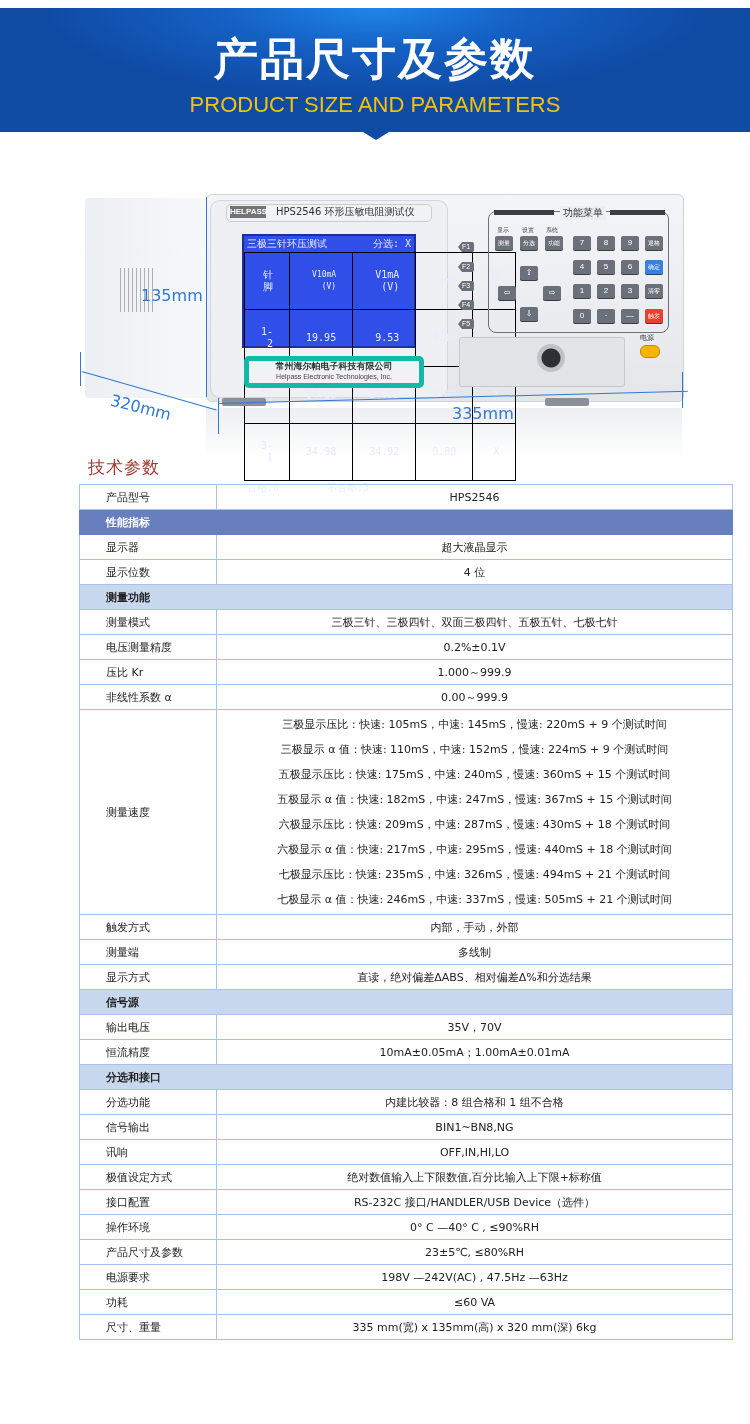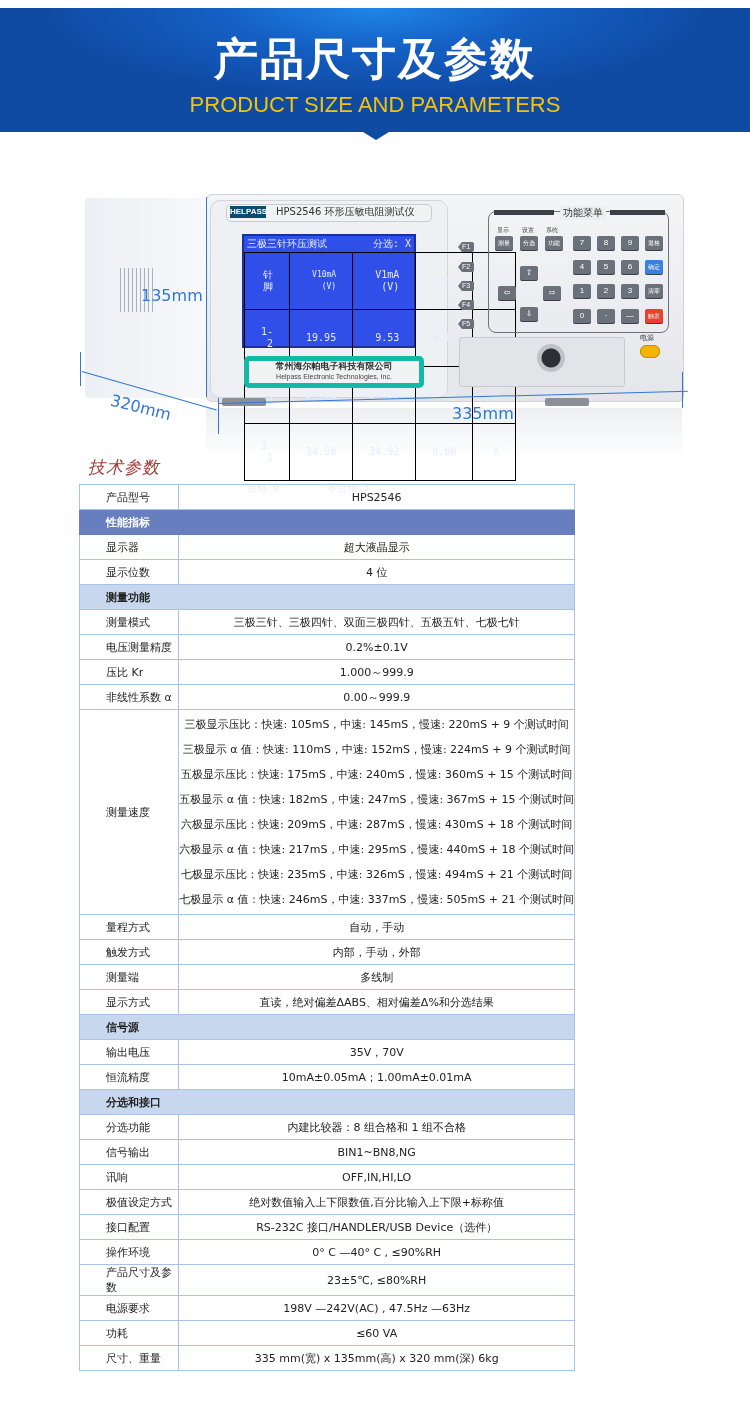--- a/index.html
+++ b/index.html
@@ -8,21 +8,21 @@
       background: radial-gradient(ellipse 340px 90px at 375px 0px, #1f86e8 0%, #1560c4 45%, #0f4aa3 100%); }
     .banner-title { position: absolute; left: 0; width: 750px; top: 22px; text-align: center; color: #fff; font-size: 44px; font-weight: bold; letter-spacing: 2px; font-family: "DejaVu Sans", sans-serif; }
     .banner-sub { position: absolute; left: 0; width: 750px; top: 84px; text-align: center; color: #f4c20d; font-size: 22px; font-family: "Liberation Sans", sans-serif; letter-spacing: 0px; }
     .banner-notch { position: absolute; left: 363px; top: 132px; width: 0; height: 0; border-left: 13px solid transparent; border-right: 13px solid transparent; border-top: 8px solid #0f4aa3; }
     .side-body { position: absolute; left: 85px; top: 198px; width: 130px; height: 200px; background: linear-gradient(90deg, #eceff3, #f8f9fb); border-radius: 4px 0 0 4px; }
     .vent { position: absolute; left: 120px; top: 268px; width: 36px; height: 44px; background: repeating-linear-gradient(90deg, #9aa0a8 0 1px, transparent 1px 4px); opacity: .8; }
     .front { position: absolute; left: 206px; top: 194px; width: 476px; height: 206px; background: linear-gradient(180deg, #f4f5f7, #e4e6ea); border: 1px solid #cfd3d9; border-radius: 6px; }
     .reflection { position: absolute; left: 206px; top: 408px; width: 476px; height: 50px; background: linear-gradient(180deg, rgba(230,232,236,.7), rgba(255,255,255,0)); }
     .screen-bezel { position: absolute; left: 210px; top: 200px; width: 236px; height: 196px; background: #eef0f3; border: 1px solid #d2d6dc; border-radius: 10px; }
     .logo-box { position: absolute; left: 226px; top: 204px; width: 204px; height: 16px; border: 1px solid #c9cdd3; border-radius: 5px; background: #f1f2f4; }
-    .logo { position: absolute; left: 230px; top: 206px; width: 36px; height: 12px; background: #0c4a6e; color: #fff; font-size: 8px; line-height: 12px; text-align: center; font-weight: bold; font-family: "Liberation Sans", sans-serif; }
+    .logo { position: absolute; left: 230px; top: 206px; width: 36px; height: 12px; background: #737373; color: #fff; font-size: 8px; line-height: 12px; text-align: center; font-weight: bold; font-family: "Liberation Sans", sans-serif; }
     .model-label { position: absolute; left: 276px; top: 205px; font-size: 10px; color: #333; white-space: nowrap; }
     .lcd { position: absolute; left: 242px; top: 234px; width: 170px; height: 110px; background: #2f4fe8; border: 2px solid #1c2f9a; color: #e8ecff; font-family: "DejaVu Sans Mono", monospace; }
     .lcd table { border-collapse: collapse; width: 100%; font-size: 10px; }
     .lcd td { border: 1px solid #000000; text-align: right; padding: 16px; height: 13px; line-height: 12px; }
     .lcd-head { height: 15px; display: flex; justify-content: space-between; font-size: 10px; padding: 1px 3px 0 3px; line-height: 14px; }
     .lcd-foot { display: flex; font-size: 10px; padding: 0 3px; line-height: 13px; }
     .company { position: absolute; left: 244px; top: 356px; width: 170px; height: 22px; border: 5px solid #14b8a6; border-radius: 5px; background: #f1f2f4; text-align: center; }
     .company .cn { font-size: 9px; font-weight: bold; color: #333; line-height: 11px; }
     .company .en { font-size: 7px; color: #444; line-height: 9px; font-family: "Liberation Sans", sans-serif; }
     .fkey { position: absolute; left: 458px; width: 16px; height: 10px; background: #6b717a; color: #fff; font-size: 7px; line-height: 10px; text-align: center; border-radius: 2px; clip-path: polygon(25% 0, 100% 0, 100% 100%, 25% 100%, 0 50%); font-family: "Liberation Sans", sans-serif; }
@@ -36,22 +36,22 @@
     .keylbl { position: absolute; font-size: 6px; color: #444; }
     .port-panel { position: absolute; left: 459px; top: 337px; width: 164px; height: 48px; border: 1px solid #c6cad0; background: #e2e4e8; border-radius: 3px; }
     .port { position: absolute; left: 537px; top: 344px; width: 28px; height: 28px; border-radius: 50%; background: radial-gradient(circle, #2c2f33 0 9px, #bfc3c8 10px 14px); }
     .power-label { position: absolute; left: 640px; top: 333px; font-size: 7px; color: #333; }
     .power-btn { position: absolute; left: 640px; top: 345px; width: 18px; height: 11px; border-radius: 6px; background: #f5b400; border: 1px solid #c98a00; }
     .foot { position: absolute; top: 398px; width: 44px; height: 8px; background: #8b9096; border-radius: 2px; }
     .dim-line { position: absolute; background: #2f78d6; }
     .dim-text { position: absolute; color: #2f78d6; font-size: 16px; font-family: "DejaVu Sans", sans-serif; }
 
     
-    .section-title { position: absolute; left: 88px; top: 456px; font-size: 17px; color: #a33a36; letter-spacing: 1px; font-style: italic; }
-    .spec-table { position: absolute; left: 79px; top: 484px; width: 496px; border-collapse: collapse; font-size: 11px; color: #222; }
+    .section-title { position: absolute; left: 88px; top: 456px; font-size: 17px; color: #a33a36; letter-spacing: 1px; }
+    .spec-table { position: absolute; left: 79px; top: 484px; width: 654px; border-collapse: collapse; font-size: 11px; color: #222; }
     .spec-table td { border: 1px solid #a9c3e6; height: 24px; padding: 0; text-align: center; vertical-align: middle; }
     .spec-table td.k { width: 110px; text-align: left; padding-left: 26px; }
     .spec-table tr.cat-dark td { background: #687fbf; color: #fff; font-weight: bold; text-align: left; padding-left: 26px; border-color: #687fbf; }
     .spec-table tr.cat-light td { background: #c7d8ee; color: #222; font-weight: bold; text-align: left; padding-left: 26px; }
     .speed-line { height: 25px; line-height: 25px; white-space: nowrap; }
   </style>
 </head>
 <body>
 
 <div class="banner">
@@ -223,24 +223,20 @@
       <div class="speed-line">三极显示 α 值：快速: 110mS，中速: 152mS，慢速: 224mS + 9 个测试时间</div>
       <div class="speed-line">五极显示压比：快速: 175mS，中速: 240mS，慢速: 360mS + 15 个测试时间</div>
       <div class="speed-line">五极显示 α 值：快速: 182mS，中速: 247mS，慢速: 367mS + 15 个测试时间</div>
       <div class="speed-line">六极显示压比：快速: 209mS，中速: 287mS，慢速: 430mS + 18 个测试时间</div>
       <div class="speed-line">六极显示 α 值：快速: 217mS，中速: 295mS，慢速: 440mS + 18 个测试时间</div>
       <div class="speed-line">七极显示压比：快速: 235mS，中速: 326mS，慢速: 494mS + 21 个测试时间</div>
       <div class="speed-line">七极显示 α 值：快速: 246mS，中速: 337mS，慢速: 505mS + 21 个测试时间</div>
     </td>
   </tr>
   <tr>
-    <td class="k">量程方式</td>
-    <td>自动，手动</td>
-  </tr>
-  <tr>
     <td class="k">触发方式</td>
     <td>内部，手动，外部</td>
   </tr>
   <tr>
     <td class="k">测量端</td>
     <td>多线制</td>
   </tr>
   <tr>
     <td class="k">显示方式</td>
     <td>直读，绝对偏差ΔABS、相对偏差Δ%和分选结果</td>

